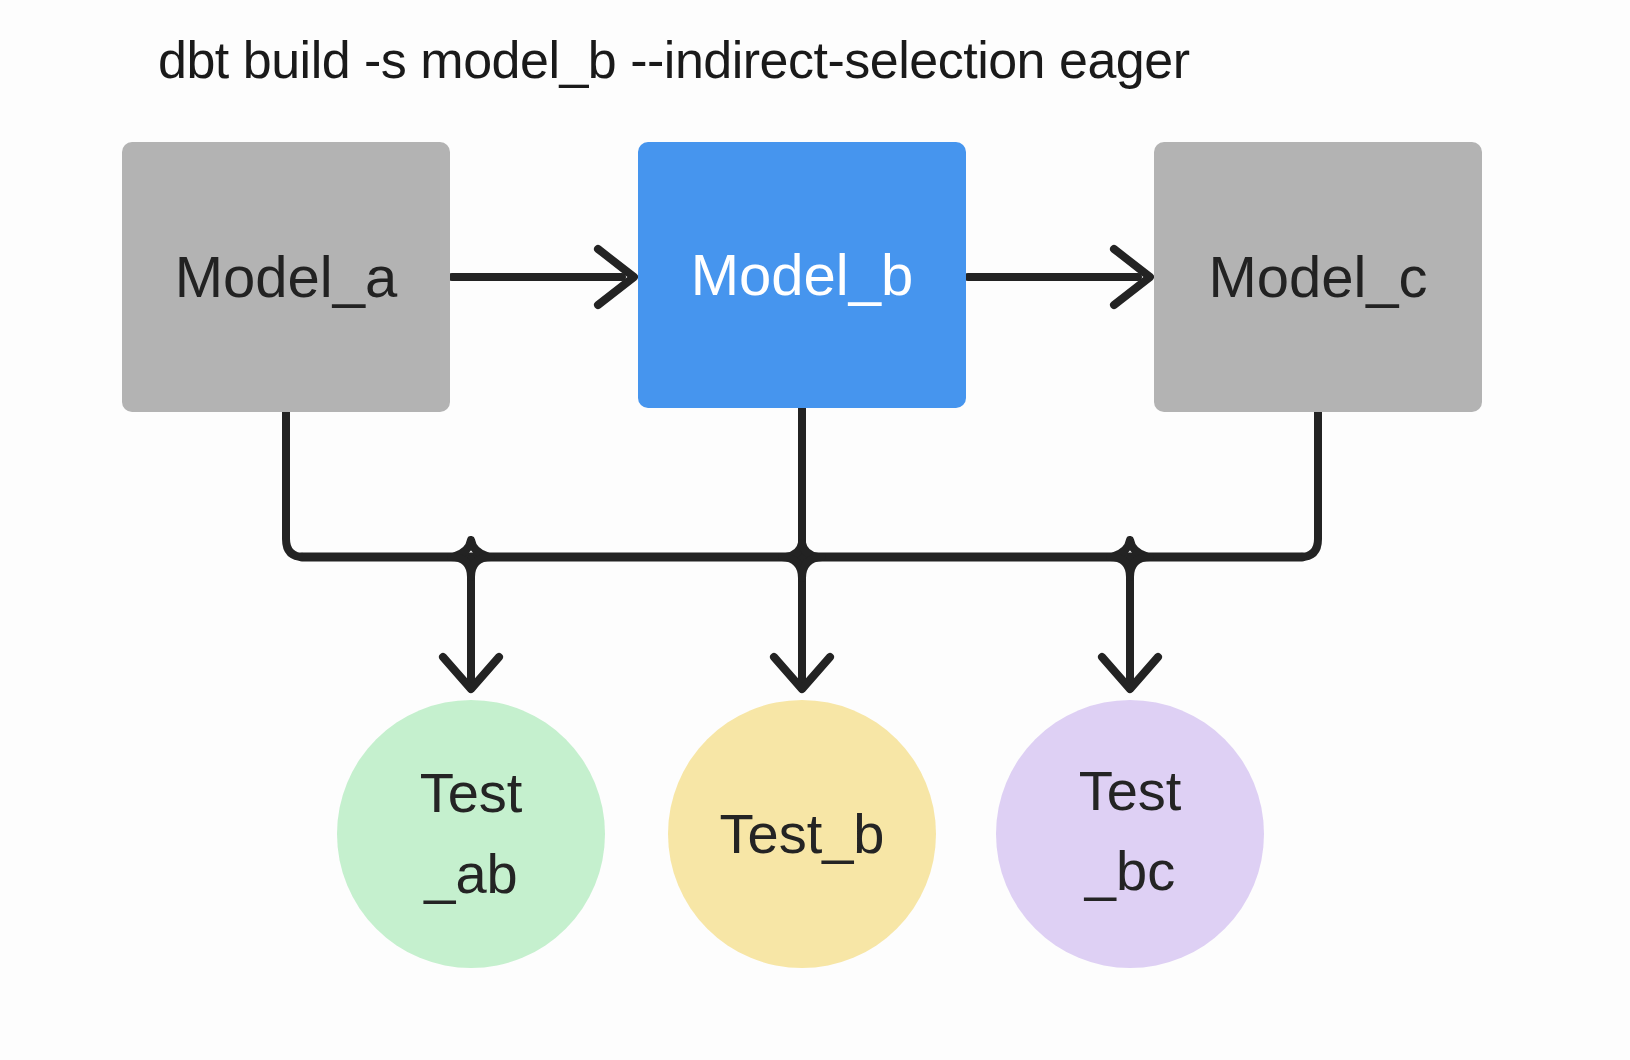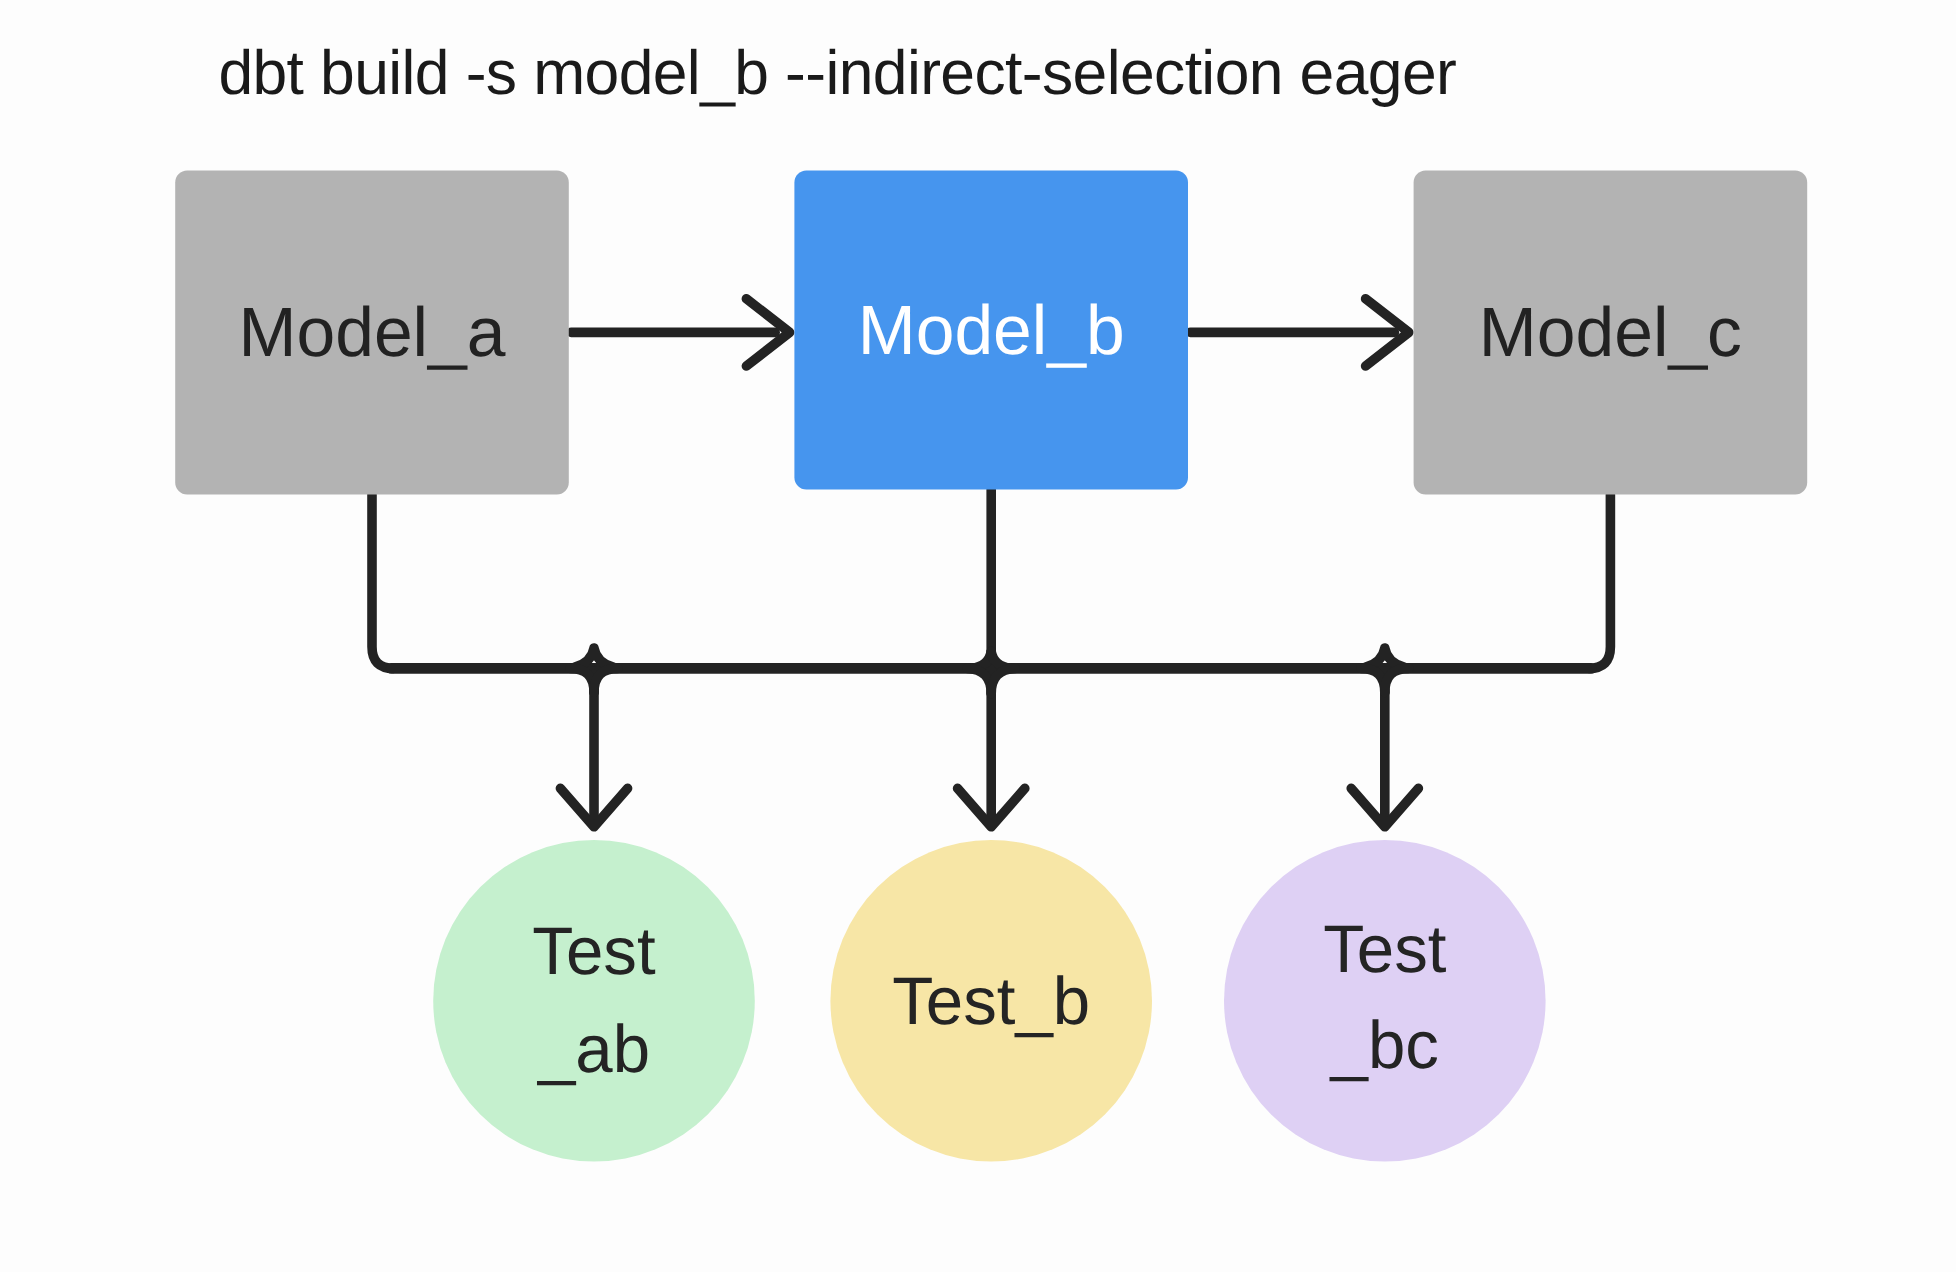--- a/index.html
+++ b/index.html
@@ -8,21 +8,20 @@
     width: 1630px;
     height: 1060px;
     background: #fdfdfd;
     overflow: hidden;
     font-family: "Liberation Sans", "DejaVu Sans", sans-serif;
   }
   #stage {
     position: relative;
     width: 1354px;
     height: 1060px;
-    margin-left: 24px;
   }
   svg { display: block; }
   .title {
     font-size: 52px;
     font-weight: 500;
     letter-spacing: -0.5px;
   }
   .node-label {
     font-size: 58px;
     font-weight: 400;

